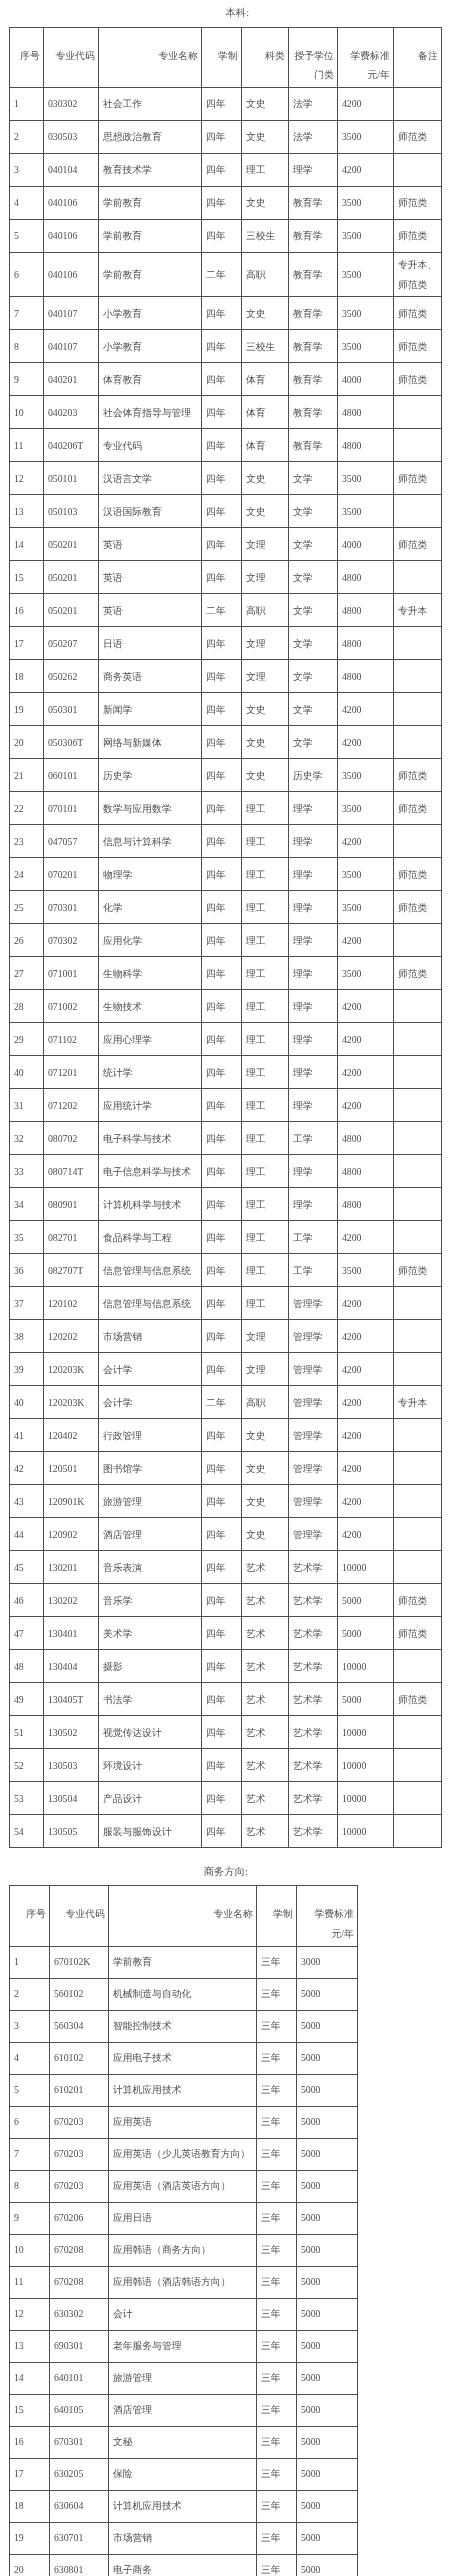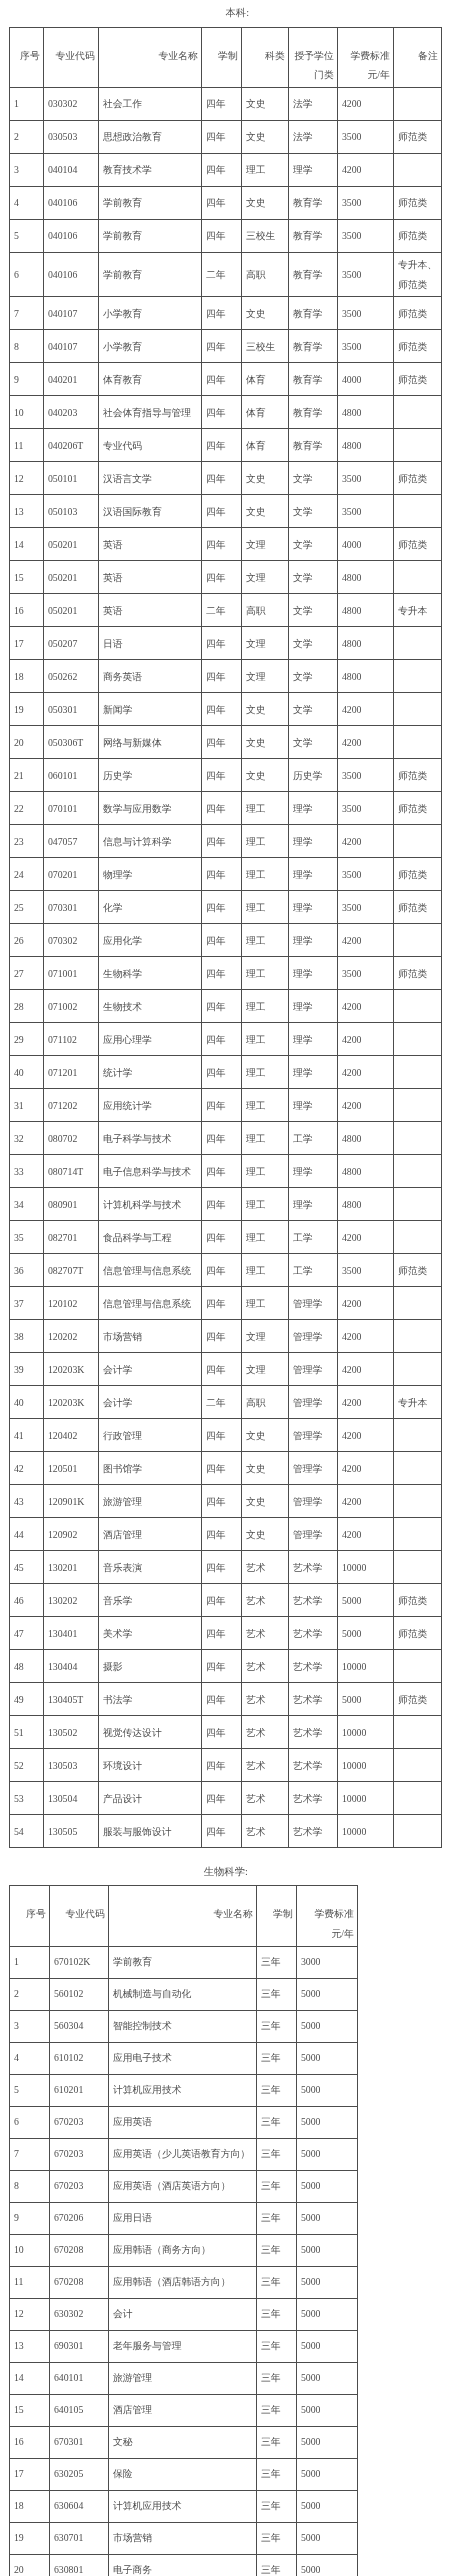--- a/index.html
+++ b/index.html
@@ -612,21 +612,21 @@
           <td>服装与服饰设计</td>
           <td>四年</td>
           <td>艺术</td>
           <td>艺术学</td>
           <td>10000</td>
           <td></td>
         </tr>
       </tbody>
   </table>
 
-  <div class="section-title second">生物科学:</div>
+  <div class="section-title second">商务方向:</div>
 
   <table class="t2">
     <colgroup>
       <col style="width:40px">
       <col style="width:59px">
       <col style="width:148px">
       <col style="width:40px">
       <col style="width:61px">
     </colgroup>
     <thead>

